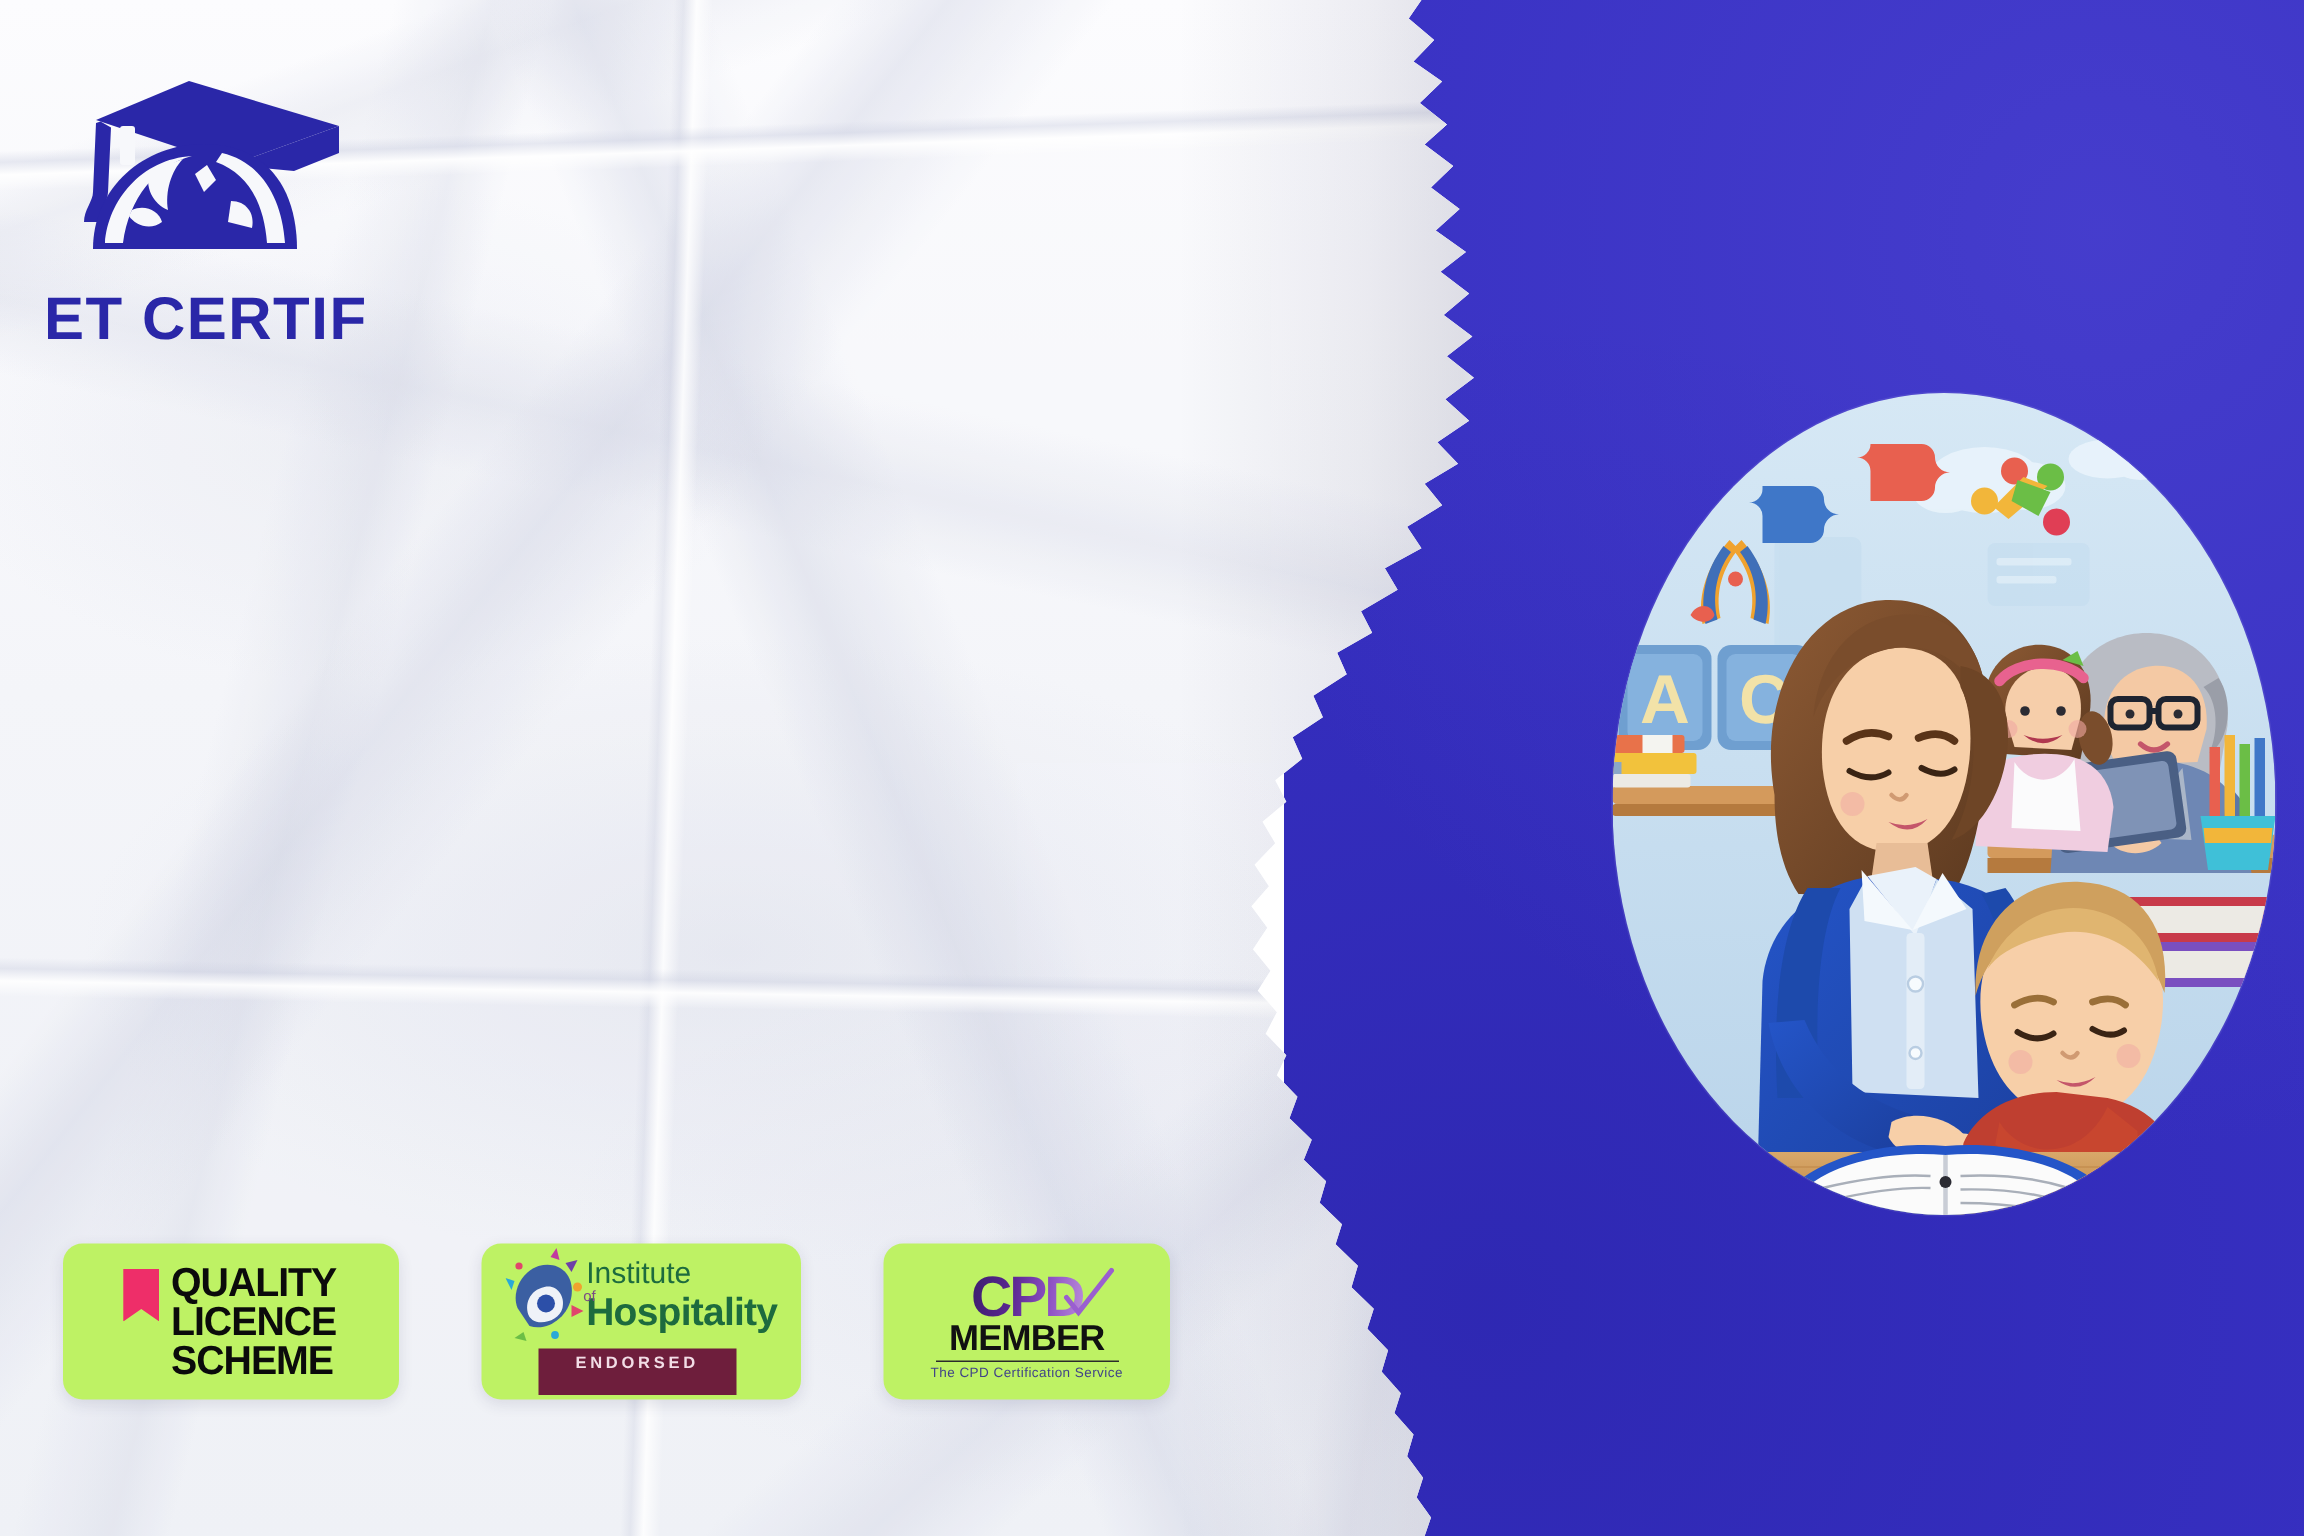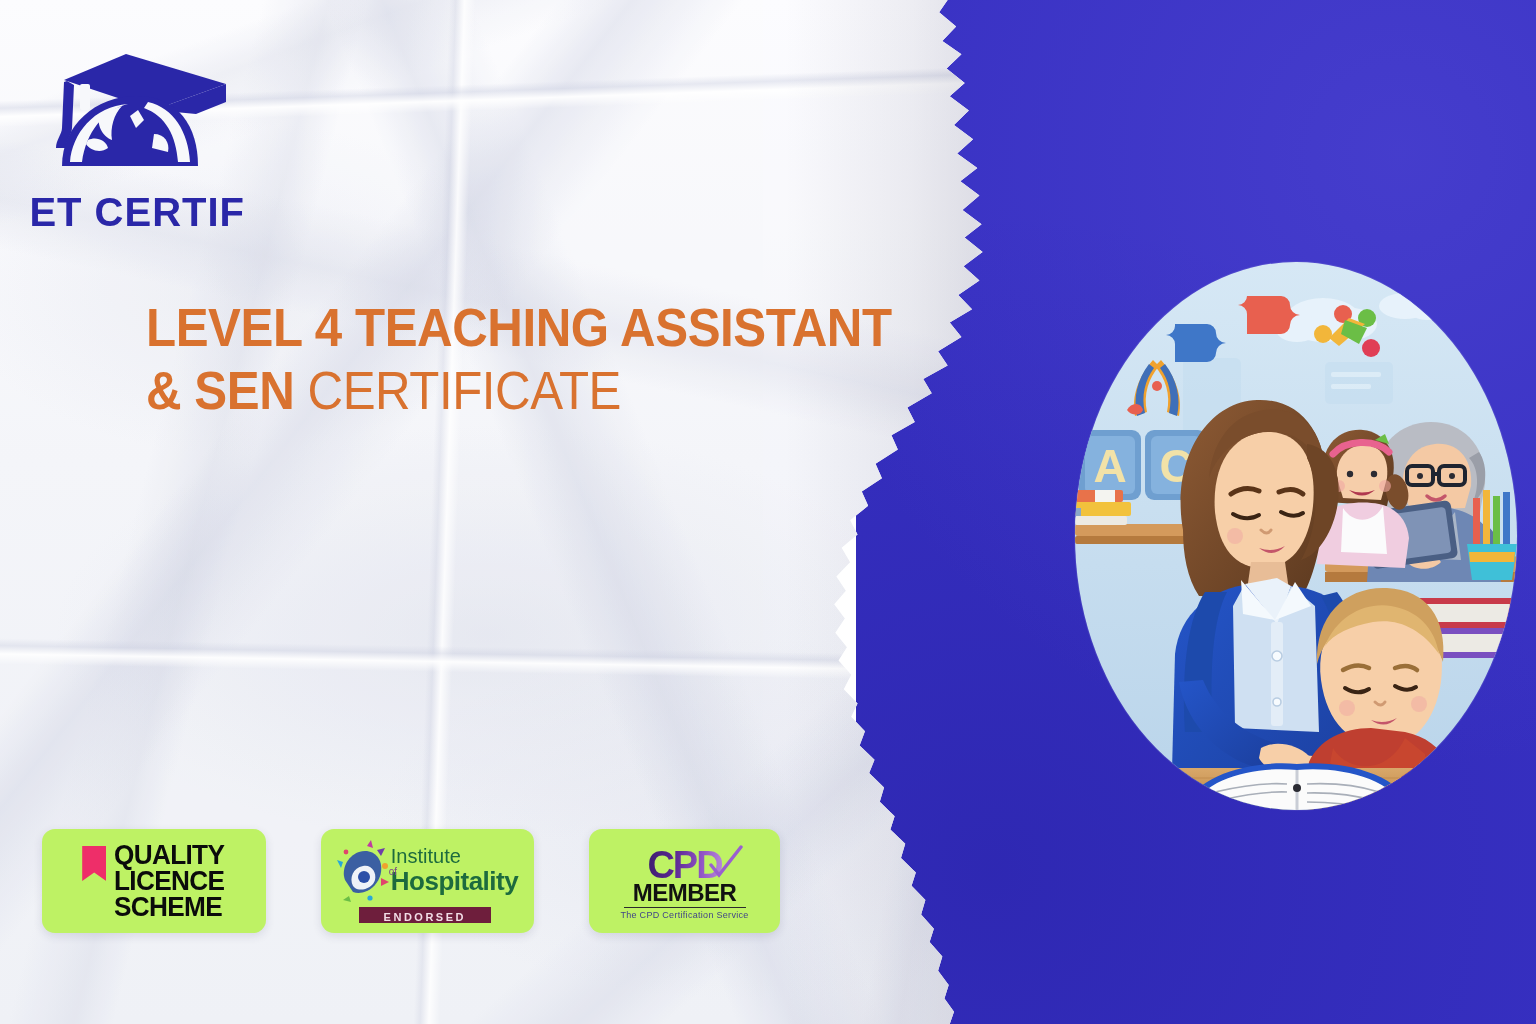--- a/index.html
+++ b/index.html
@@ -161,21 +161,21 @@
 
   
   .ioh-wrap{ display:flex; align-items:center; gap:0; padding:0 6px; }
   .ioh-mark{ width:54px; height:62px; flex:none; position:relative; }
   .ioh-txt{ position:relative; }
   .ioh-l1{ font-size:20px; color:#1d6b3e; font-weight:400; line-height:20px; }
   .ioh-of{ font-size:10px; color:#7a4a86; position:absolute; left:-2px; top:20px; }
   .ioh-l2{ font-size:26px; color:#1d6b3e; font-weight:700; line-height:28px; margin-top:1px; letter-spacing:-.5px; }
   .ioh-endorsed{
     margin-top:5px; background:#6E1E3C; color:#f2dde6; font-size:11px;
-    letter-spacing:2.5px; font-weight:700; text-align:center; padding:4px 0 0;
+    letter-spacing:2.5px; font-weight:700; text-align:center; padding:4px 0 15px;
     width:132px; margin-left:28px;
   }
 
   
   .cpd-wrap{ text-align:center; position:relative; padding-top:4px; }
   .cpd-logo{ font-size:38px; font-weight:700; line-height:36px; letter-spacing:-2px;
     background:linear-gradient(95deg,#3c1f6e 0%,#58268f 35%,#8e52c4 70%,#b98ada 100%);
     -webkit-background-clip:text; background-clip:text; color:transparent;
     display:inline-block; }
   .cpd-tick{ position:absolute; right:6px; top:2px; width:34px; height:34px; }
@@ -226,27 +226,20 @@
           <path d="M104 80 L112 74 L118 84 L110 92 Z"></path>
           <path d="M62 104 C70 100 80 104 82 112 C74 118 64 114 60 108 Z"></path>
           <path d="M128 98 C138 98 144 106 142 116 L126 112 Z"></path>
         </g>
 
         <text x="109" y="190" text-anchor="middle" font-family="Liberation Sans, sans-serif" font-size="40" font-weight="700" letter-spacing="1" fill="#2A27A8">GET CERTIFY</text>
       </g>
     </svg>
   </div>
 
-  <div class="headline">
-    <div class="h-line">LEVEL 4 TEACHING ASSISTANT</div>
-    <div class="h-line h-line2">
-      <span class="h-strong">&amp; SEN</span>
-      <span class="h-light">CERTIFICATE</span>
-    </div>
-  </div>
 
 
   <div class="badges">
 
     <div class="badge badge-qls">
       <div class="qls-wrap">
         <div class="qls-bookmark"></div>
         <div class="qls-text">
           <div>QUALITY</div>
           <div>LICENCE</div>

